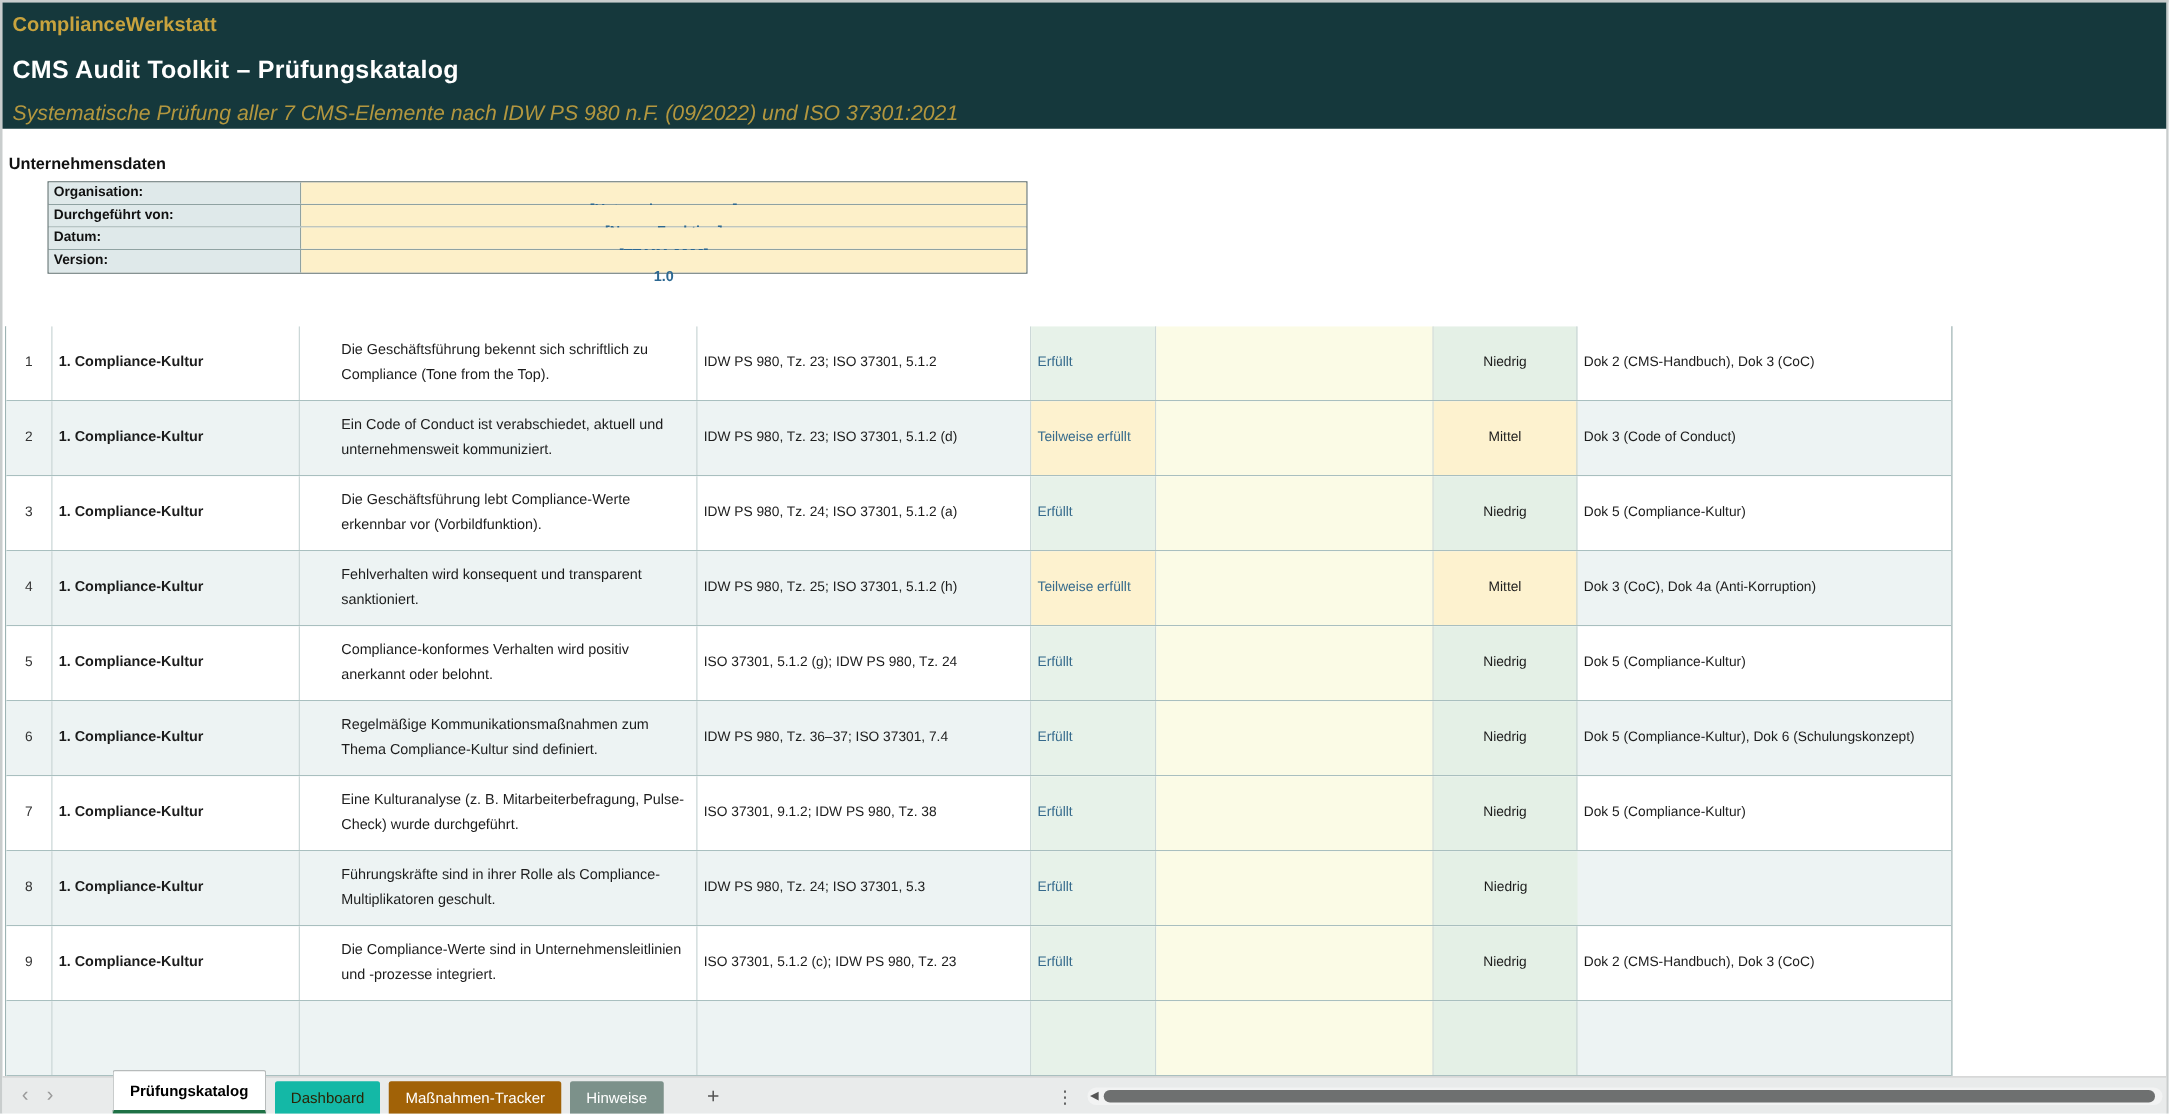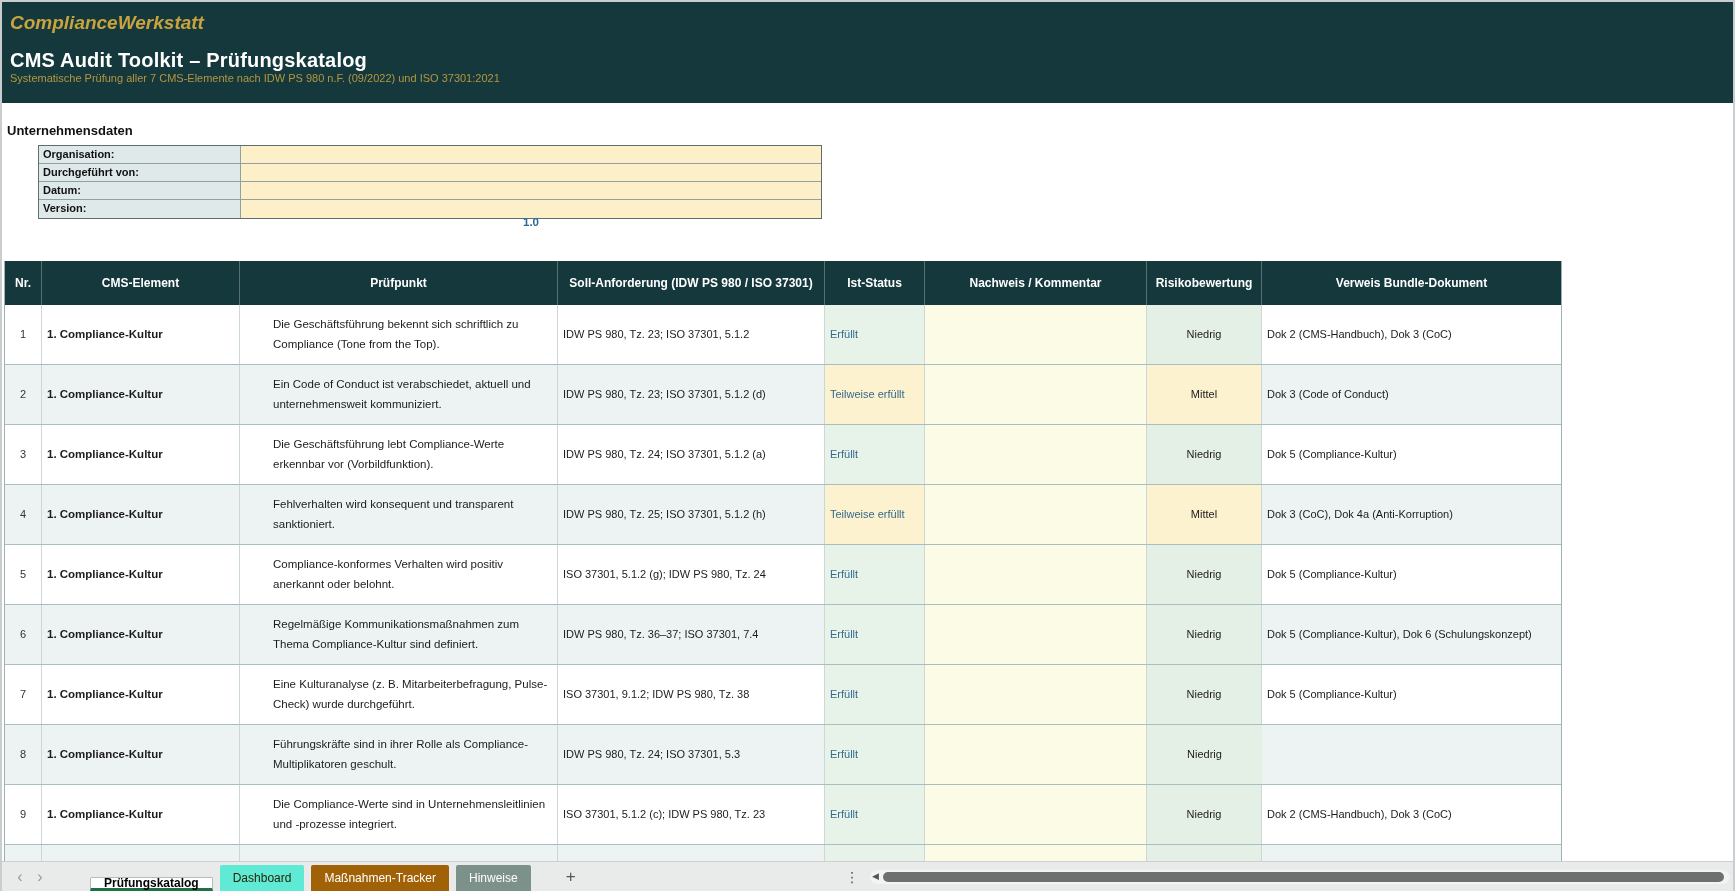--- a/index.html
+++ b/index.html
@@ -12,23 +12,23 @@
     display: flex; flex-direction: column;
     background: #fff;
   }
 
   
   .banner {
     height: 101px; flex: none;
     background: var(--c-banner_bg, #15383c);
     padding: 10px 0 0 8px;
   }
-  .brand { color: var(--c-gold, #c8a33e); font-size: 19px; font-weight: bold; font-style: italic; }
+  .brand { color: var(--c-gold, #c8a33e); font-size: 16px; font-weight: bold; }
   .title { color: #ffffff; font-size: 20px; font-weight: bold; margin-top: 15px; letter-spacing: .2px; }
-  .subtitle { color: var(--c-gold_dim, #b3973f); font-size: 11px; }
+  .subtitle { color: var(--c-gold_dim, #b3973f); font-size: 17px; font-style: italic; margin-top: 13px; }
 
   
   .content { flex: 1 1 auto; overflow: hidden; padding-left: 2px; }
   .section-heading { font-size: 13px; font-weight: bold; color: #111; margin: 20px 0 0 3px; }
 
   
   .company { margin: 7px 0 0 34px; width: 784px; border: 1px solid #5f6f6f; }
   .crow { display: flex; height: 18px; border-bottom: 1px solid #8fa2a2; }
   .crow:last-child { border-bottom: none; }
   .clabel {
@@ -83,21 +83,21 @@
   .nav-arrow { color: #9a9a9a; font-size: 16px; width: 20px; text-align: center; cursor: default; }
   .tabs { display: flex; align-items: flex-end; height: 100%; margin-left: 40px; }
   .tab {
     height: 26px; margin: 0 7px 0 0; padding: 0 13px;
     font-size: 12px; display: flex; align-items: center;
     border-radius: 2px 2px 0 0; white-space: nowrap; cursor: pointer;
   }
   .tab.active {
     background: #fff; border: 1px solid #b7bbbb;
     border-bottom: 3px solid var(--c-active_tab_underline, #1e7145);
-    font-weight: bold; height: 14px;
+    font-weight: bold; height: 35px;
   }
   .add-sheet { color: #555; font-size: 17px; margin-left: 28px; cursor: pointer; }
   .spacer { flex: 1; }
   .drag-handle { color: #555; font-size: 14px; margin-right: 10px; letter-spacing: 1px; }
   .scrollbar {
     position: relative; width: 860px; height: 14px; margin-right: 3px;
     background: #f2f3f3; border-radius: 7px;
   }
   .scroll-left { position: absolute; left: 2px; top: 1px; font-size: 9px; color: #555; }
   .scroll-thumb {
@@ -132,30 +132,20 @@
           <div class="clabel">Datum:</div>
           <div class="cvalue">[TT.MM.JJJJ]</div>
         </div>
         <div class="crow">
           <div class="clabel">Version:</div>
           <div class="cvalue">1.0</div>
         </div>
       </div>
 
     <div class="table-clip">
-      <div class="grid-row thead" id="audit-head">
-          <div class="th">Nr.</div>
-          <div class="th">CMS-Element</div>
-          <div class="th">Prüfpunkt</div>
-          <div class="th">Soll-Anforderung (IDW PS 980 / ISO 37301)</div>
-          <div class="th">Ist-Status</div>
-          <div class="th">Nachweis / Kommentar</div>
-          <div class="th">Risikobewertung</div>
-          <div class="th">Verweis Bundle-Dokument</div>
-        </div>
       <div id="audit-body">
           <div class="grid-row trow">
             <div class="td nr center">1</div>
             <div class="td element">1. Compliance-Kultur</div>
             <div class="td pruef">Die Geschäftsführung bekennt sich schriftlich zu Compliance (Tone from the Top).</div>
             <div class="td">IDW PS 980, Tz. 23; ISO 37301, 5.1.2</div>
             <div class="td status bg-ok">Erfüllt</div>
             <div class="td bg-nachweis"></div>
             <div class="td center bg-risk-low">Niedrig</div>
             <div class="td">Dok 2 (CMS-Handbuch), Dok 3 (CoC)</div>
@@ -251,21 +241,21 @@
           </div>
         </div>
     </div>
   </div>
 
   <div class="sheetbar">
     <div class="nav-arrow">‹</div>
     <div class="nav-arrow">›</div>
     <div class="tabs" id="tabs">
         <div class="tab active">Prüfungskatalog</div>
-        <div class="tab" style="background: #5eead4; color: rgb(43, 36, 5); text-align: center;">Dashboard</div>
+        <div class="tab" style="background: #14b8a6; color: rgb(43, 36, 5); text-align: center;">Dashboard</div>
         <div class="tab" style="background: #a16207; color: rgb(255, 255, 255);">Maßnahmen-Tracker</div>
         <div class="tab" style="background: rgb(124, 145, 138); color: rgb(255, 255, 255);">Hinweise</div>
       </div>
     <div class="add-sheet">+</div>
     <div class="spacer"></div>
     <div class="drag-handle">⋮</div>
     <div class="scrollbar">
       <span class="scroll-left">◀</span>
       <div class="scroll-thumb"></div>
     </div>

